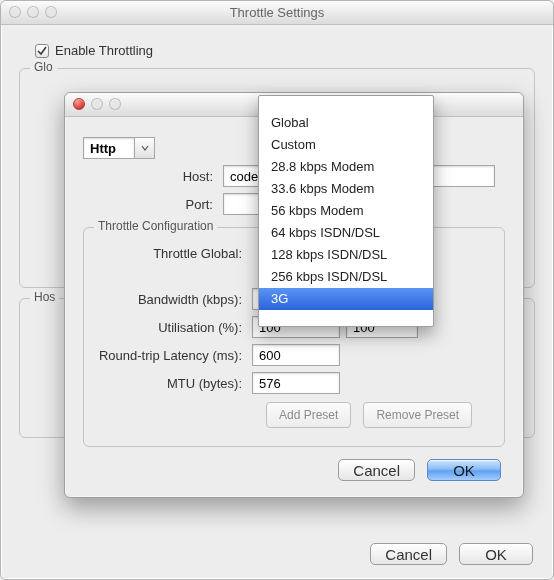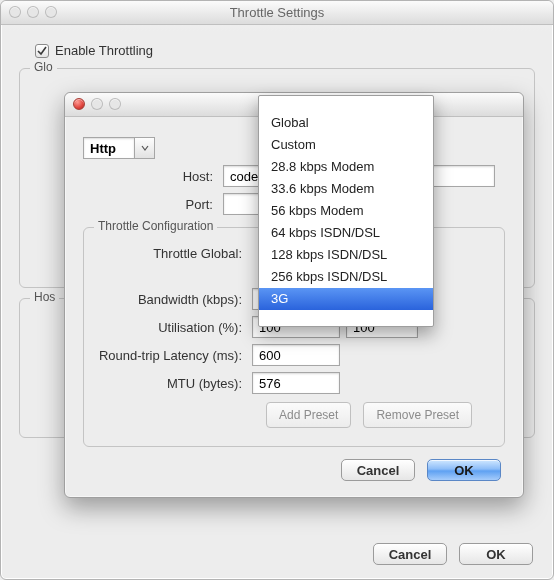--- a/index.html
+++ b/index.html
@@ -55,24 +55,23 @@
     background: #ededed; padding: 0 4px; color: #555; font-size: 12px;
   }
   .bottom-buttons {
     position: absolute; right: 20px; bottom: 16px; display: flex; gap: 12px;
   }
   .aqua-btn {
     min-width: 74px; height: 22px; padding: 0 14px;
     border: 1px solid #9b9b9b; border-radius: 5px;
     background: linear-gradient(#ffffff,#e6e6e6);
     box-shadow: 0 1px 0 rgba(255,255,255,.7) inset;
-    font-size: 13px; color: #333;
+    font-size: 15px; color: #333;
     display: inline-flex; align-items: center; justify-content: center;
     cursor: pointer;
-    font-weight: bold;
   }
   .aqua-btn.default {
     background: linear-gradient(#cfe7ff,#8dbdf8 45%,#5fa1f2 55%,#a6ccfb);
     border-color: #5a87c6;
     color: #1a1a1a;
   }
 
   
   .sheet {
     position: absolute;

